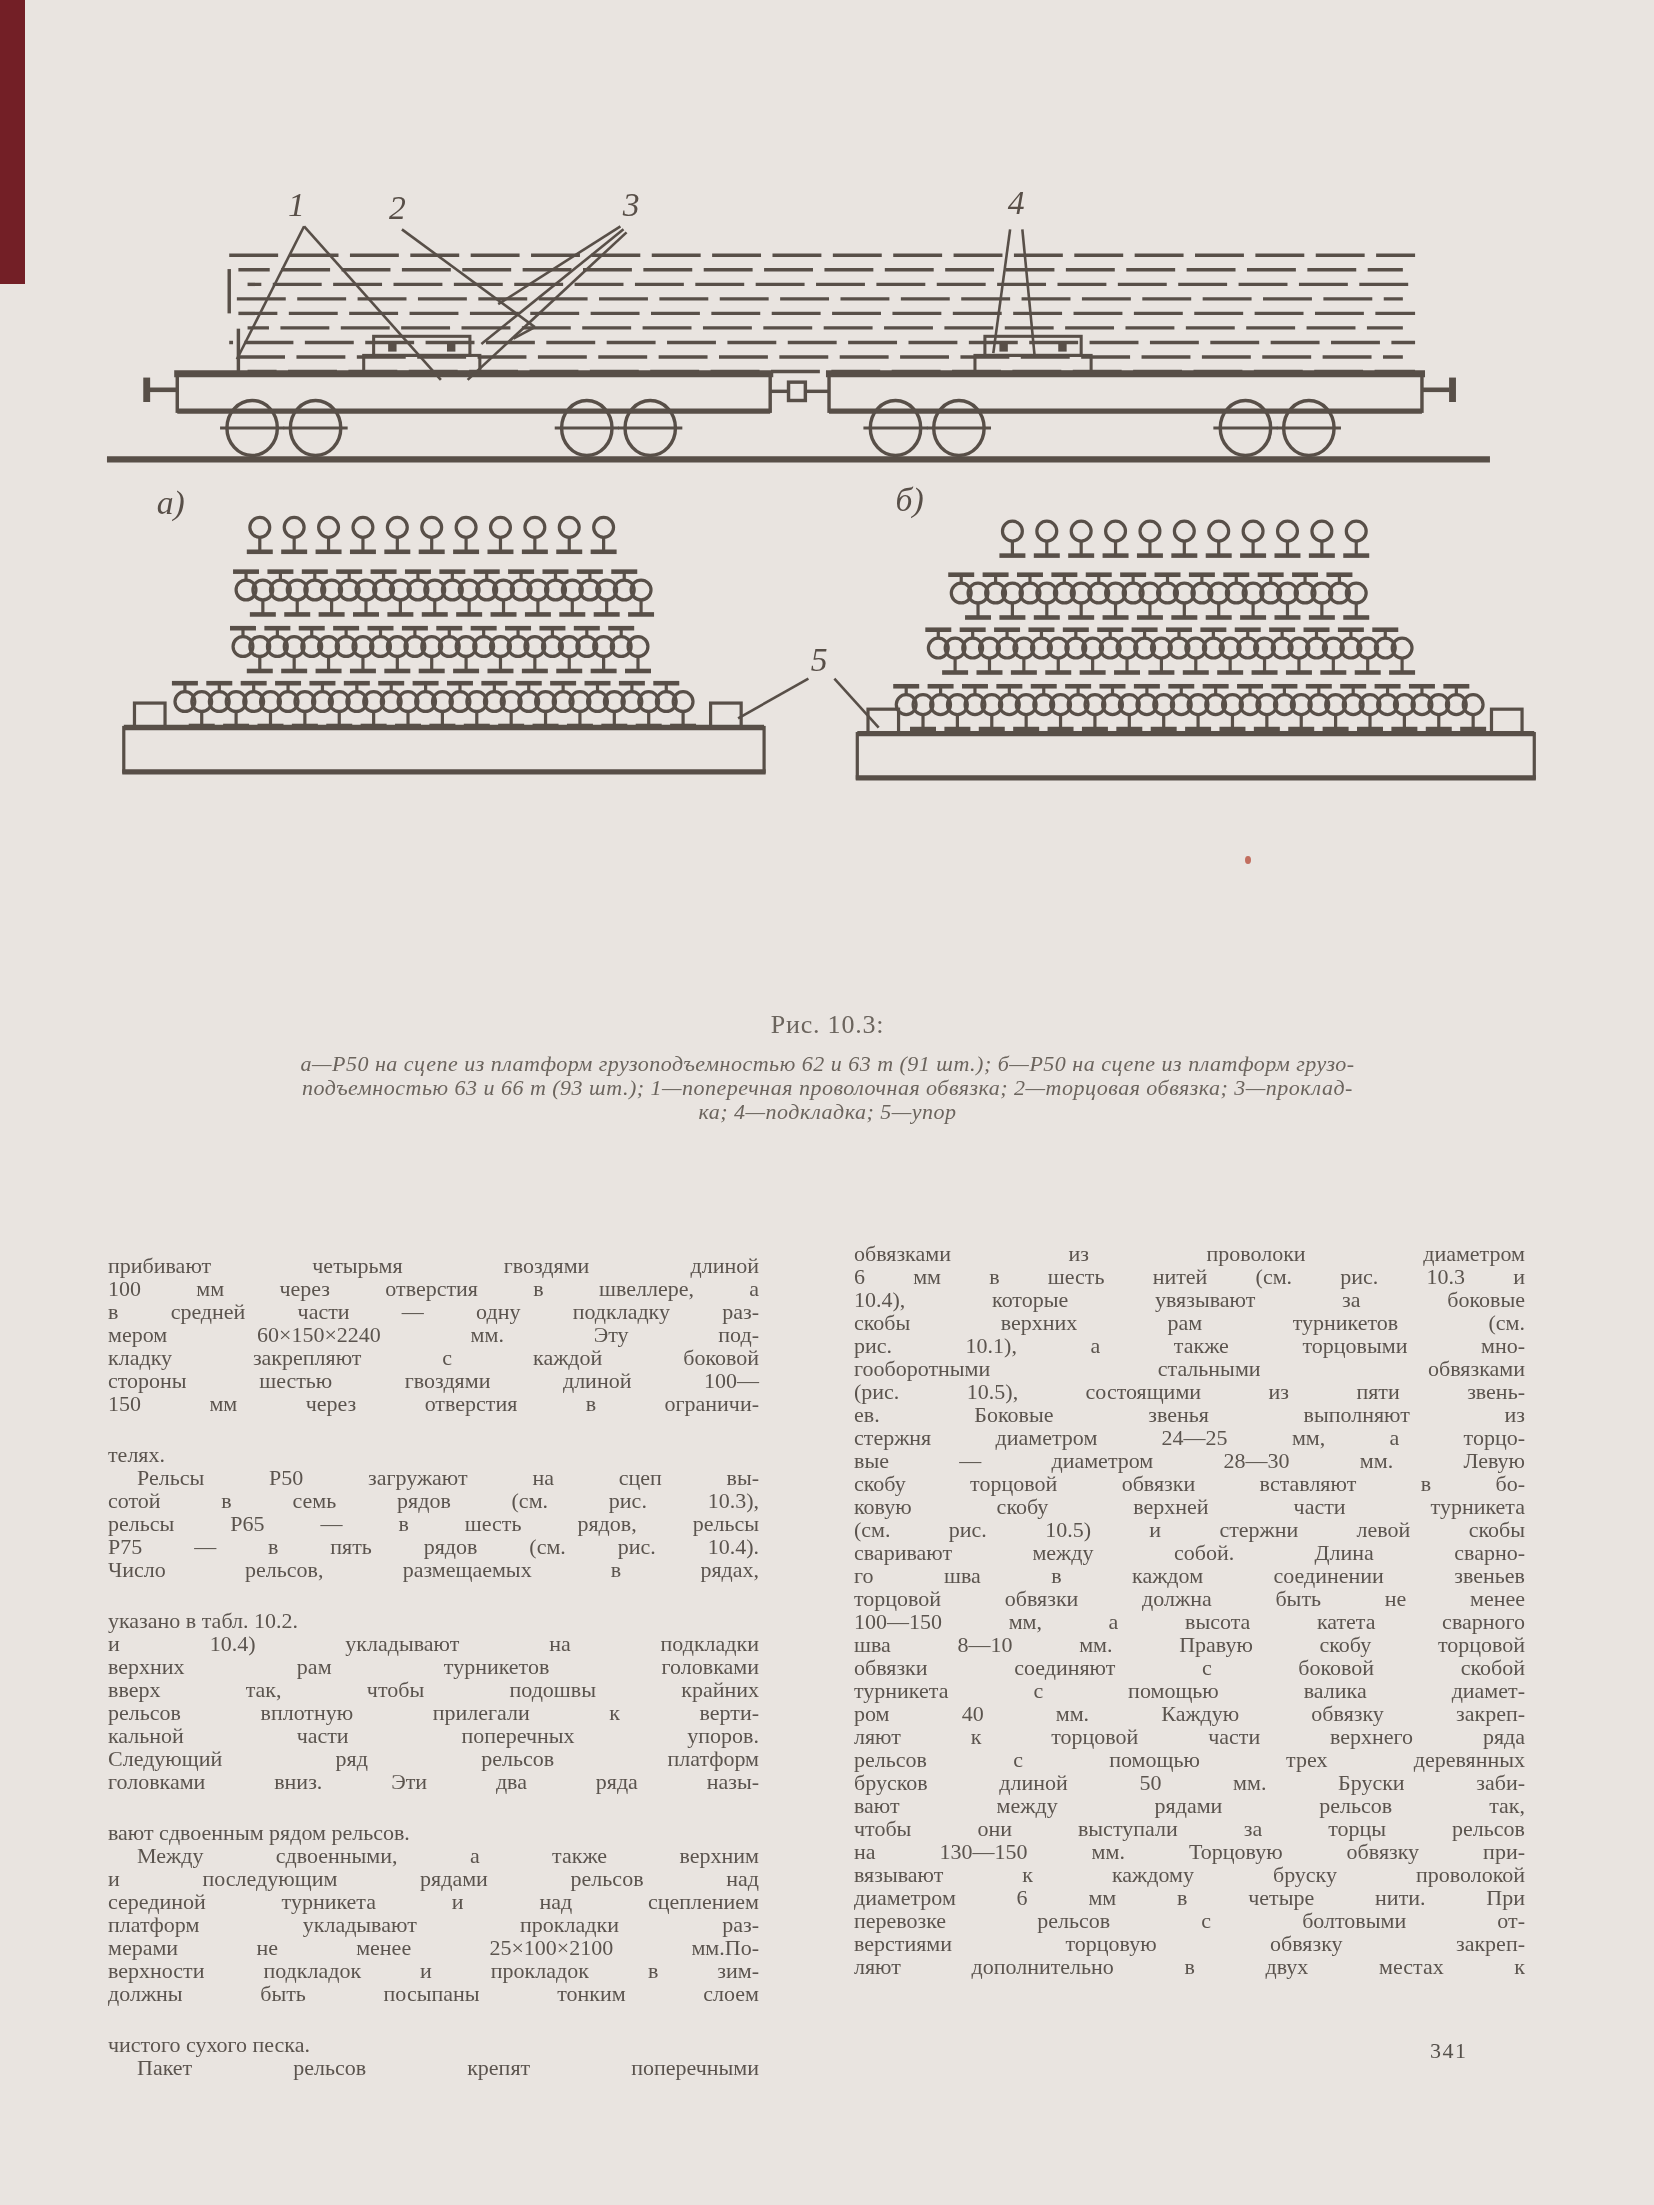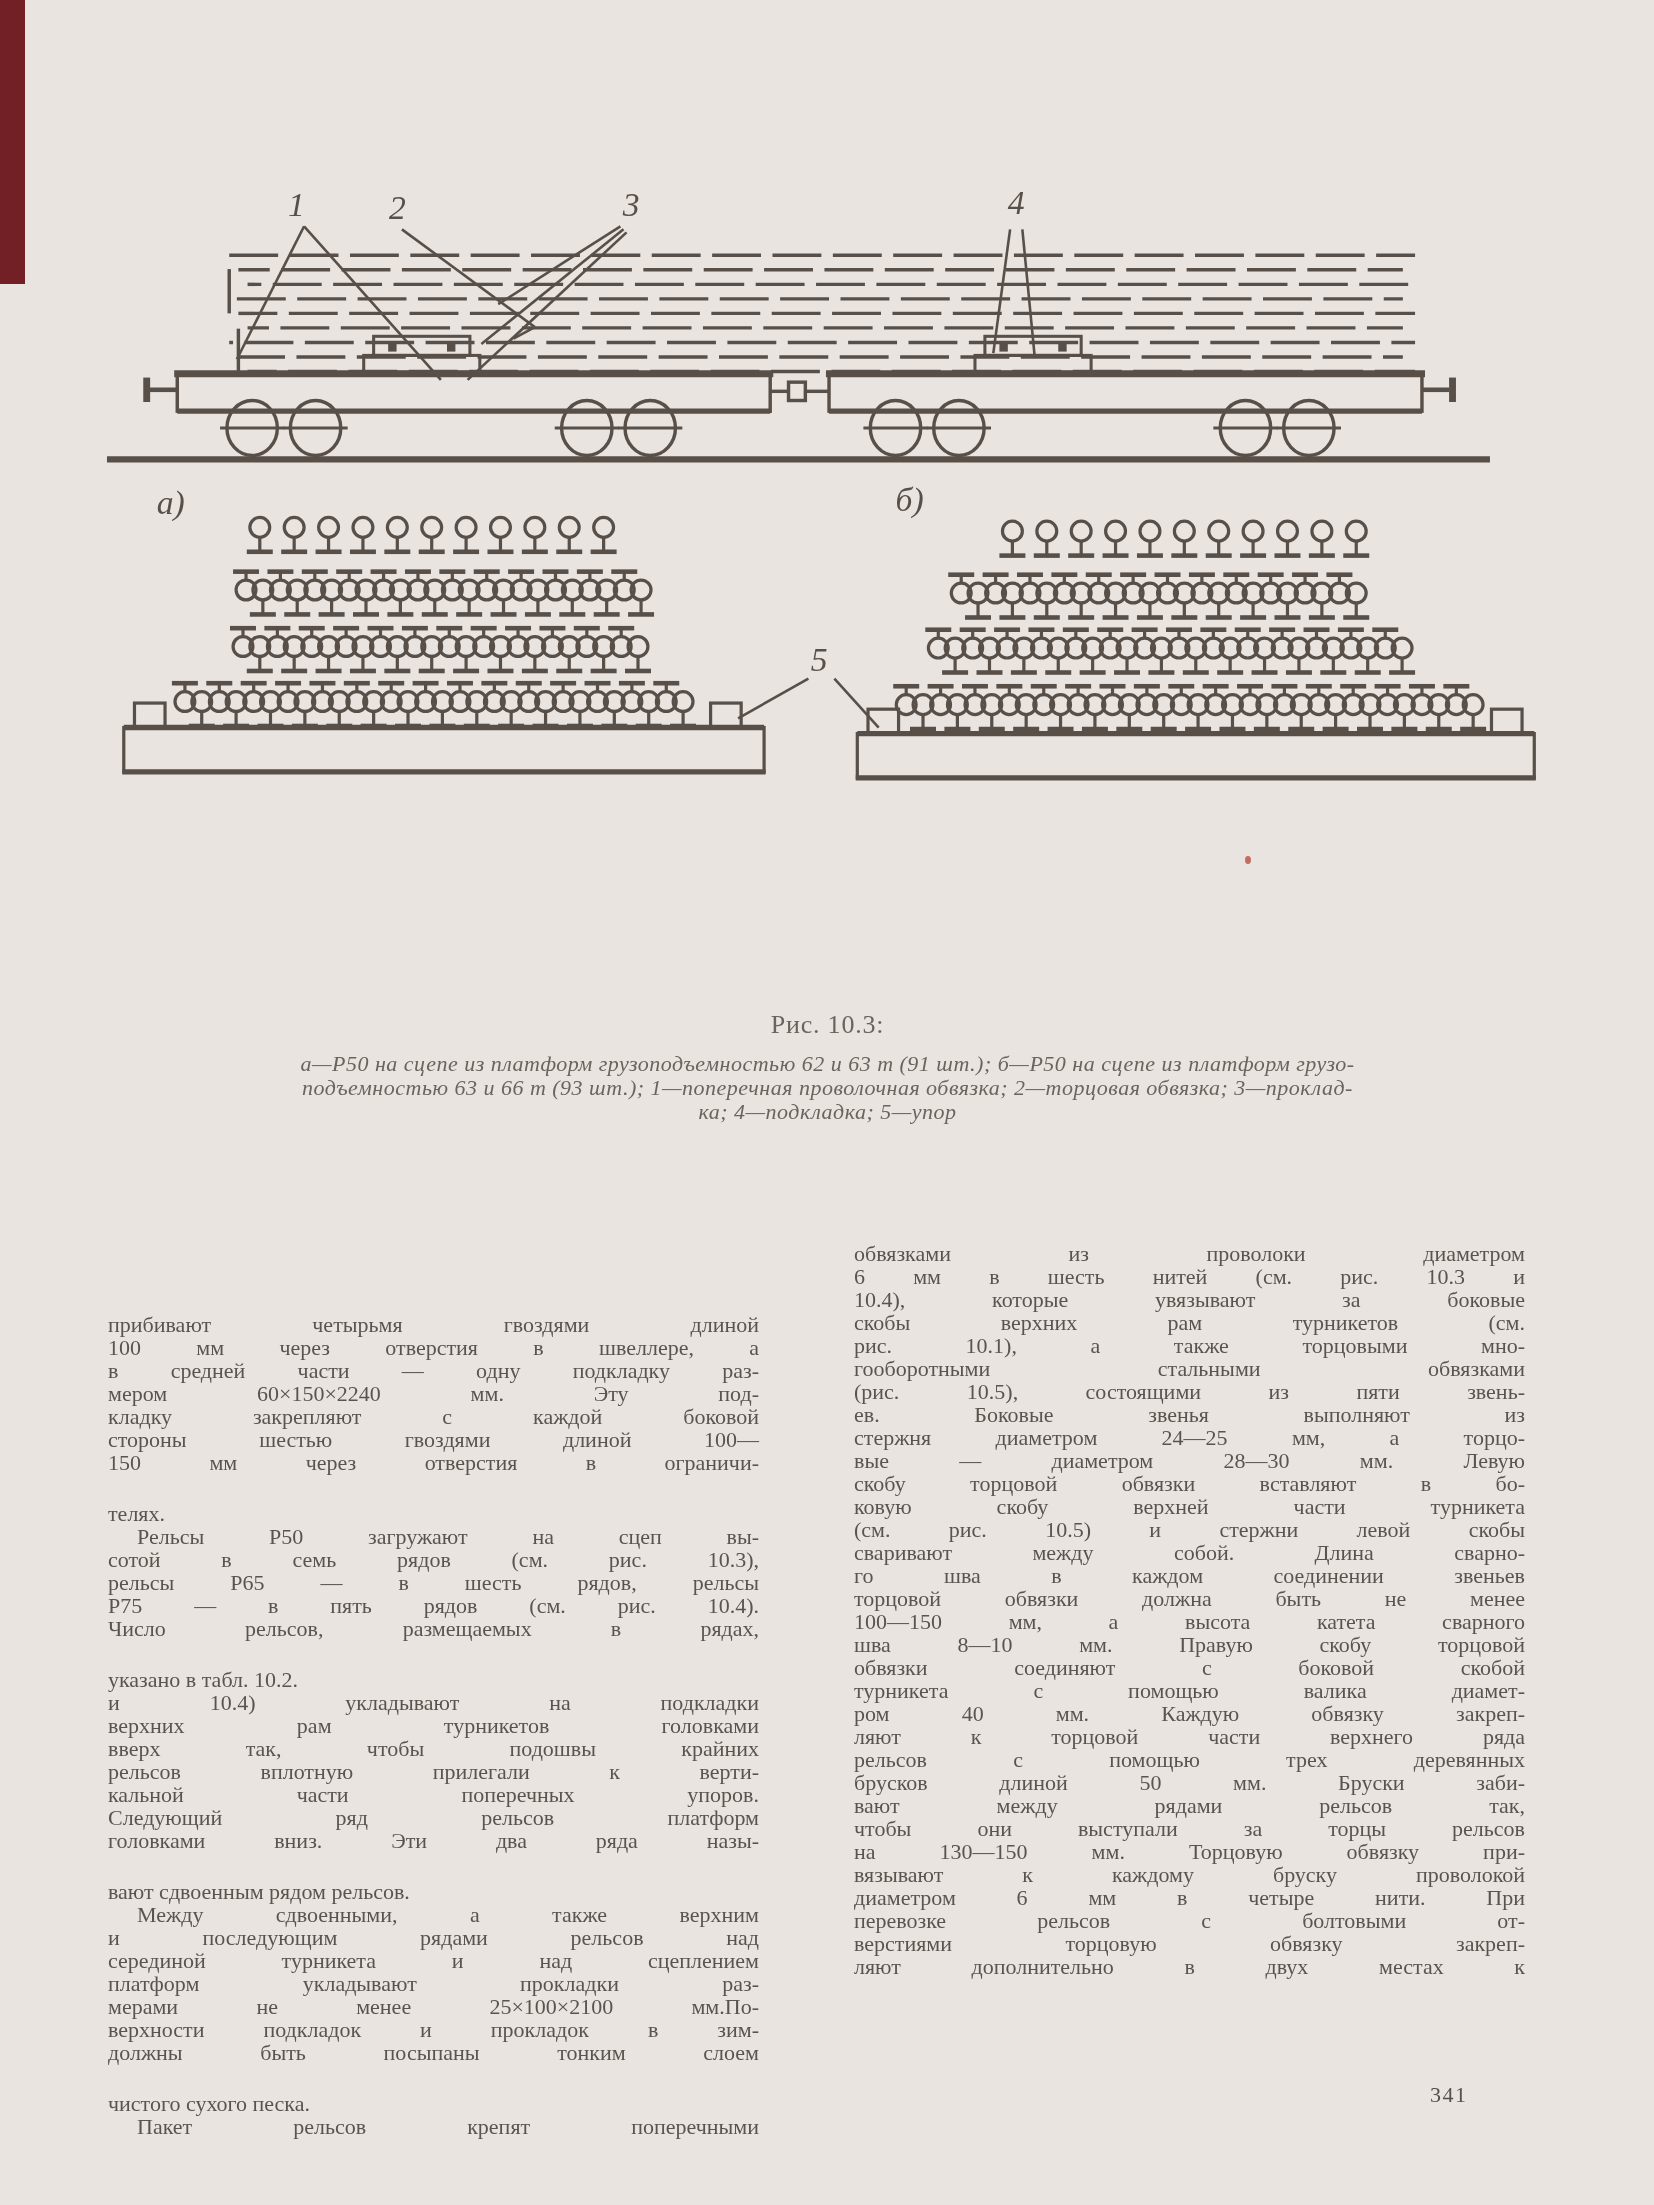--- a/index.html
+++ b/index.html
@@ -8,29 +8,29 @@
     font-family:"Liberation Serif","DejaVu Serif",serif;color:#5a534d;overflow:hidden;
   }
   .edge-artifact{position:absolute;left:0;top:0;width:25px;height:284px;background:#731f26;}
   .fleck{position:absolute;width:6.1px;height:8.4px;border-radius:50%;background:#b8503e;opacity:.8;}
   svg.figure{position:absolute;left:0;top:0;}
   .fig-label{font-family:"Liberation Serif",serif;font-style:italic;font-size:44px;fill:#584f48;}
   .caption{position:absolute;top:1010px;left:69px;width:1517px;text-align:center;color:#6b645d;}
   .caption-title{font-size:26px;letter-spacing:0.8px;margin-bottom:12.2px;}
   .caption-line{font-size:22px;line-height:24px;letter-spacing:0.5px;font-style:italic;}
   .col{position:absolute;font-size:22px;color:#5b544e;}
-  .col-left{top:1313px;left:108px;width:651px;}
+  .col-left{top:1254px;left:108px;width:651px;}
   .col-right{top:1242px;left:854px;width:671px;}
   .line{
     line-height:23px;height:23px;white-space:nowrap;
     text-align:justify;text-align-last:justify;
   }
   .line.ind{text-indent:29px;}
   .line.end{text-align-last:left;margin-top:28px;}
-  .page-num{position:absolute;top:2038px;left:1430px;font-size:22px;letter-spacing:1.5px;color:#55504b;margin-top:44px;}
+  .page-num{position:absolute;top:2038px;left:1430px;font-size:22px;letter-spacing:1.5px;color:#55504b;}
 </style>
 </head>
 <body>
 
 <div class="page">
   <div class="edge-artifact"></div>
 
   <svg class="figure" id="figure-svg" width="1655" height="856" viewBox="0 0 2166 1120" role="img">
       <g stroke="#584f48" fill="none" stroke-width="4.5">
         <line x1="300" y1="334" x2="1852" y2="334" stroke-dasharray="64 15" stroke-dashoffset="0"></line>

